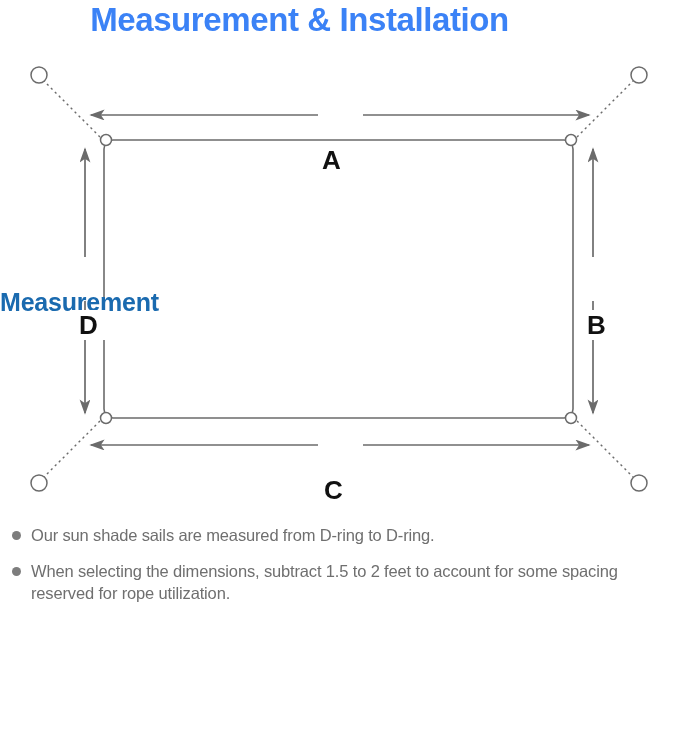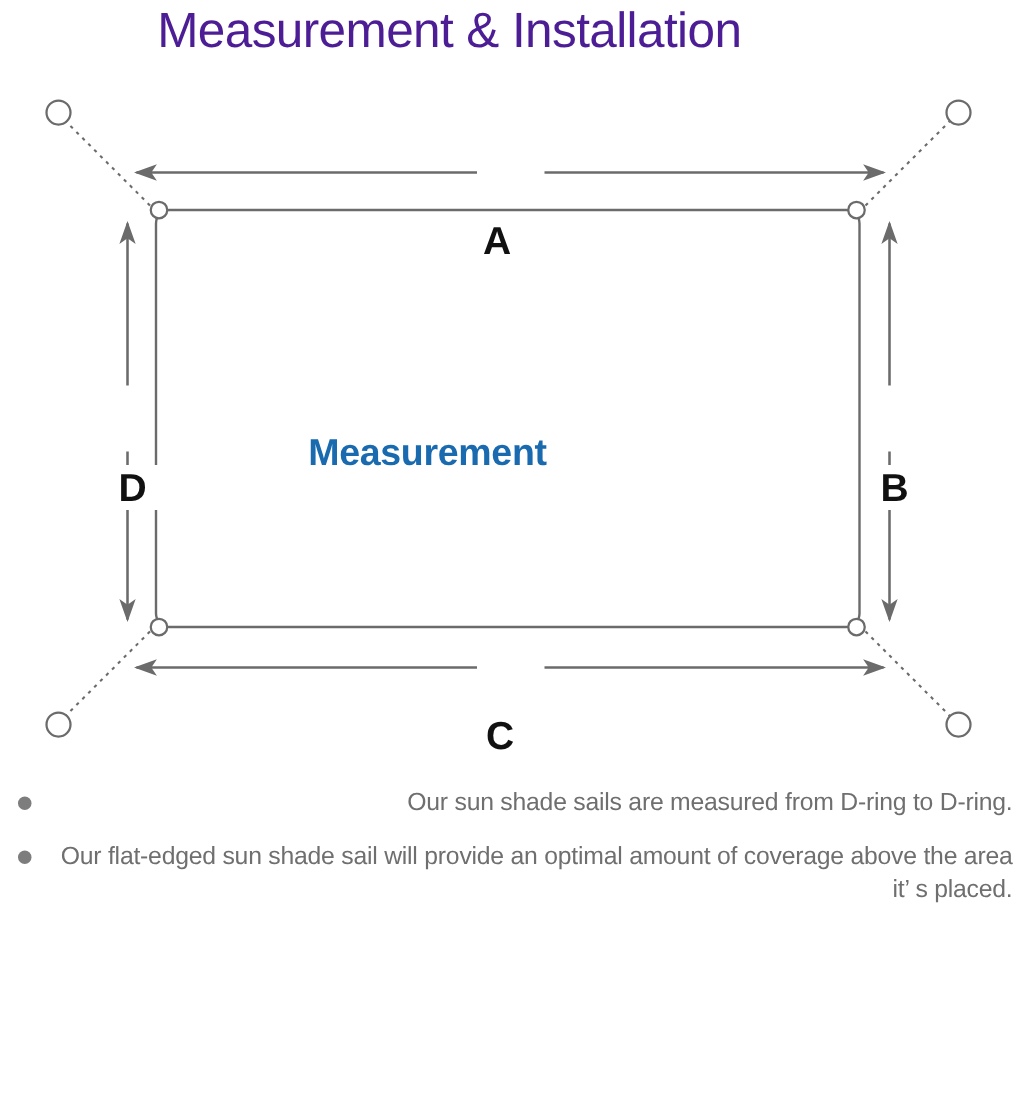--- a/index.html
+++ b/index.html
@@ -18,22 +18,22 @@
 
   
   #page-title {
     position: absolute;
     top: 0px;
     left: 0;
     width: 599px;
     text-align: center;
     font-size: 33px;
     line-height: 40px;
-    font-weight: normal;
-    color: #4c1d95;
+    font-weight: bold;
+    color: #3b82f6;
     letter-spacing: -0.4px;
     white-space: nowrap;
   }
 
   
   #diagram {
     position: absolute;
     top: 45px;
     left: 0;
     width: 679px;
@@ -41,21 +41,21 @@
   }
   #diagram svg {
     display: block;
   }
 
   
   .center-label {
     position: absolute;
     left: 0;
     width: 570px;
-    text-align: center;
+    text-align: left;
     white-space: nowrap;
   }
   #measurement-heading {
     top: 243px;
     font-size: 25px;
     font-weight: bold;
     color: #1a6aaf;
     letter-spacing: -0.2px;
   }
   #measurement-subtitle {
@@ -90,21 +90,20 @@
     width: 665px;
   }
   .note-item {
     position: relative;
     padding-left: 21px;
     margin-bottom: 14px;
     font-size: 16.5px;
     line-height: 22px;
     color: #6f6f6f;
     letter-spacing: -0.15px;
-    text-align: right;
   }
   .note-bullet {
     position: absolute;
     left: 2px;
     top: 7px;
     width: 9px;
     height: 9px;
     border-radius: 50%;
     background: #7d7d7d;
   }
@@ -167,20 +166,20 @@
 </div>
 
 <div id="notes">
 
   <div class="note-item">
     <span class="note-bullet"></span>
     <span class="note-text">Our sun shade sails are measured from D-ring to D-ring.</span>
   </div>
 
 
+  <div class="note-item">
+    <span class="note-bullet"></span>
+    <span class="note-text">When selecting the dimensions, subtract 1.5 to 2 feet to account for some spacing reserved for rope utilization.</span>
+  </div>
 
 
-  <div class="note-item">
-    <span class="note-bullet"></span>
-    <span class="note-text">Our flat-edged sun shade sail will provide an optimal amount of coverage above the area it’ s placed.</span>
-  </div>
 
 </div>
 
 </body></html>

